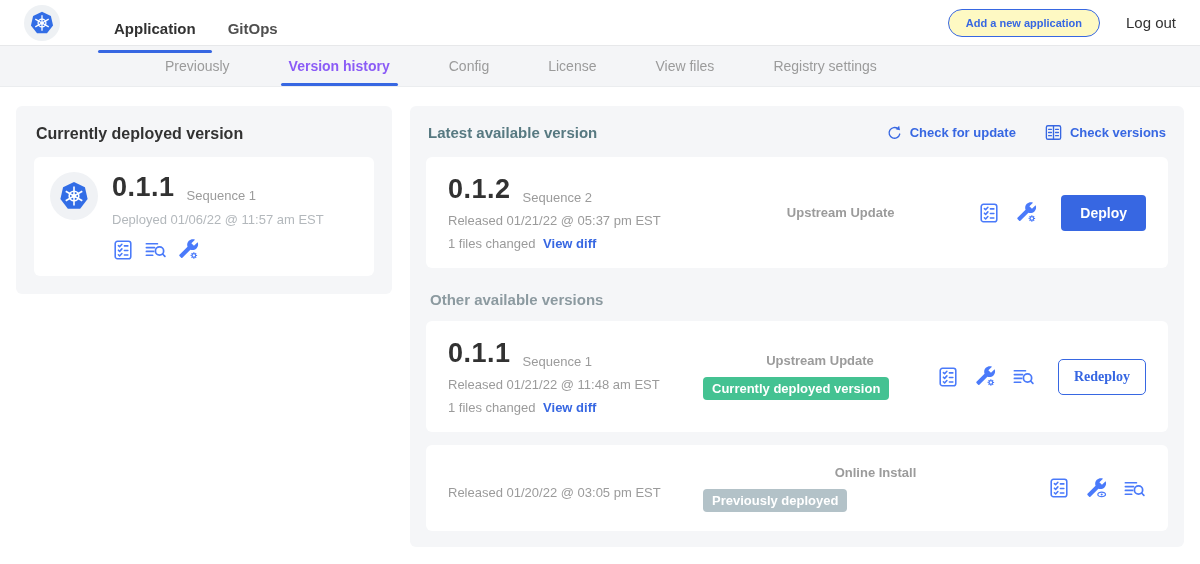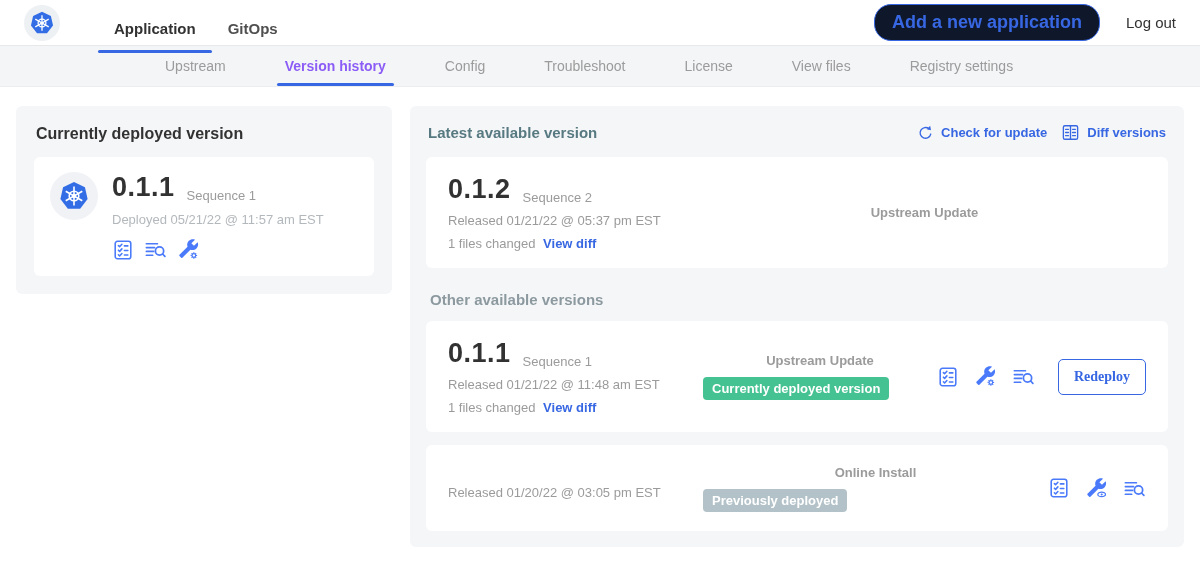--- a/index.html
+++ b/index.html
@@ -6,21 +6,21 @@
   body { font-family:"Liberation Sans", sans-serif; background:#fff; width:1200px; height:564px; overflow:hidden; }
 
   
   .header { height:46px; display:flex; align-items:center; padding:0 24px; border-bottom:1px solid #e7e8ea; background:#fff; }
   .logo-circle { width:36px; height:36px; border-radius:50%; background:#eef1f4; display:flex; align-items:center; justify-content:center; margin-right:38px; }
   .header-tabs { display:flex; height:46px;margin-top:12px; }
   .header-tab { display:flex; align-items:center; padding:0 16px; font-size:15px; color:#4f4f4f; font-weight:600; position:relative; cursor:pointer; }
   .header-tab.active { color:#323232; font-weight:700; }
   .header-tab.active::after { content:""; position:absolute; left:0; right:0; bottom:-1px; height:3px; background:#3767e2; border-radius:2px; }
   .header-right { margin-left:auto; display:flex; align-items:center; gap:26px; }
-  .pill-btn { border:1px solid #3767e2; color:#3767e2; background:#0f172a; border-radius:17px; padding:7px 17px; font-size:18px; font-weight:700; font-family:inherit; cursor:pointer; }
+  .pill-btn { border:1px solid #3767e2; color:#3767e2; background:#fef9c3; border-radius:17px; padding:7px 17px; font-size:11px; font-weight:700; font-family:inherit; cursor:pointer; }
   .logout { font-size:15px; color:#323232; cursor:pointer; }
 
   
   .subnav { height:41px; background:#f4f5f7; border-bottom:1px solid #ebedef; display:flex; padding-left:163px; gap:55px; }
   .subnav-item { display:flex; align-items:center; font-size:14px; color:#9b9b9b; position:relative; cursor:pointer; padding:0 2px; }
   .subnav-item.active { color:#8b5cf6; font-weight:700; }
   .subnav-item.active::after { content:""; position:absolute; left:-6px; right:-6px; bottom:0; height:3px; background:#3767e2; border-radius:2px; }
 
   
   .main { display:flex; align-items:flex-start; gap:18px; padding:19px 16px; }
@@ -33,21 +33,21 @@
   .ver-big { font-size:27px; font-weight:700; color:#323232; letter-spacing:.5px; }
   .seq { font-size:13px; color:#9b9b9b; }
   .date-light { font-size:13px; color:#b3b8bc; margin-top:9px; }
   .icon-row { display:flex; align-items:center; gap:10px; margin-top:11px; color:#4a7afa; }
   .icon-row svg, .row-actions svg { cursor:pointer; }
 
   
   .right-panel { flex:1; background:#f5f6f8; border-radius:6px; padding:13px 16px 16px; }
   .panel-head { display:flex; align-items:center; justify-content:space-between; padding:4px 2px 2px; }
   .panel-title { font-size:15px; font-weight:600; color:#577981; }
-  .panel-actions { display:flex; align-items:center; gap:14px; }
+  .panel-actions { display:flex; align-items:center; gap:28px; }
   .action-link { display:flex; align-items:center; gap:7px; color:#3767e2; font-size:13px; font-weight:700; cursor:pointer; }
 
   .version-card { background:#fff; border-radius:6px; margin-top:13px; padding:17px 22px; display:grid; grid-template-columns:255px 1fr auto; align-items:center; min-height:86px; }
   .released { font-size:13px; color:#9b9b9b; margin-top:8px; }
   .files-line { font-size:13px; color:#9b9b9b; margin-top:8px; }
   .view-diff { color:#3767e2; font-weight:700; cursor:pointer; margin-left:4px; }
   .source-label { font-size:13px; font-weight:700; color:#9b9b9b;text-align:center; }
   .badge { display:inline-block; margin-top:9px; padding:4px 9px; border-radius:4px; font-size:13px; font-weight:700; color:#fff; }
   .badge.green { background:#44c292; }
   .badge.gray { background:#b3c2c8; }
@@ -158,45 +158,44 @@
         <span>GitOps</span>
       </div>
   </div>
   <div class="header-right">
     <button class="pill-btn">Add a new application</button>
     <span class="logout">Log out</span>
   </div>
 </div>
 
 <div class="subnav">
-  <div class="subnav-item">Upstream</div>
+  <div class="subnav-item">Previously</div>
   <div class="subnav-item active">Version history</div>
   <div class="subnav-item">Config</div>
-  <div class="subnav-item">Troubleshoot</div>
   <div class="subnav-item">License</div>
   <div class="subnav-item">View files</div>
   <div class="subnav-item">Registry settings</div>
 </div>
 
 <div class="main">
 
   <div class="deployed-card">
     <div class="deployed-title">Currently deployed version</div>
     <div class="deployed-inner">
       <div class="app-logo-circle">
         <svg width="32" height="32" viewBox="0 0 24 24">
             <use href="#i-k8s"></use>
           </svg>
       </div>
       <div>
         <div class="ver-line">
           <span class="ver-big">0.1.1</span>
           <span class="seq">Sequence 1</span>
         </div>
-        <div class="date-light">Deployed 05/21/22 @ 11:57 am EST</div>
+        <div class="date-light">Deployed 01/06/22 @ 11:57 am EST</div>
         <div class="icon-row">
           <svg width="22" height="22" viewBox="0 0 24 24">
               <use href="#i-checklist"></use>
             </svg>
           <svg width="23" height="23" viewBox="0 0 24 24">
               <use href="#i-logs"></use>
             </svg>
           <svg width="23" height="23" viewBox="0 0 24 24">
               <use href="#i-wrench-gear"></use>
             </svg>
@@ -212,40 +211,49 @@
         <div class="action-link">
           <svg width="17" height="17" viewBox="0 0 24 24">
               <use href="#i-refresh"></use>
             </svg>
           <span>Check for update</span>
         </div>
         <div class="action-link">
           <svg width="19" height="19" viewBox="0 0 24 24">
               <use href="#i-diff"></use>
             </svg>
-          <span>Diff versions</span>
+          <span>Check versions</span>
         </div>
       </div>
     </div>
 
     <div class="version-card">
       <div>
         <div class="ver-line">
           <span class="ver-big">0.1.2</span>
           <span class="seq">Sequence 2</span>
         </div>
         <div class="released">Released 01/21/22 @ 05:37 pm EST</div>
         <div class="files-line">
           <span>1 files changed</span>
           <span class="view-diff">View diff</span>
         </div>
       </div>
       <div>
         <div class="source-label">Upstream Update</div>
       </div>
+      <div class="row-actions">
+        <svg width="22" height="22" viewBox="0 0 24 24">
+            <use href="#i-checklist"></use>
+          </svg>
+        <svg width="23" height="23" viewBox="0 0 24 24">
+            <use href="#i-wrench-gear"></use>
+          </svg>
+        <button class="btn-primary">Deploy</button>
+      </div>
     </div>
 
     <div class="other-title">Other available versions</div>
 
     <div class="version-card">
       <div>
         <div class="ver-line">
           <span class="ver-big">0.1.1</span>
           <span class="seq">Sequence 1</span>
         </div>

